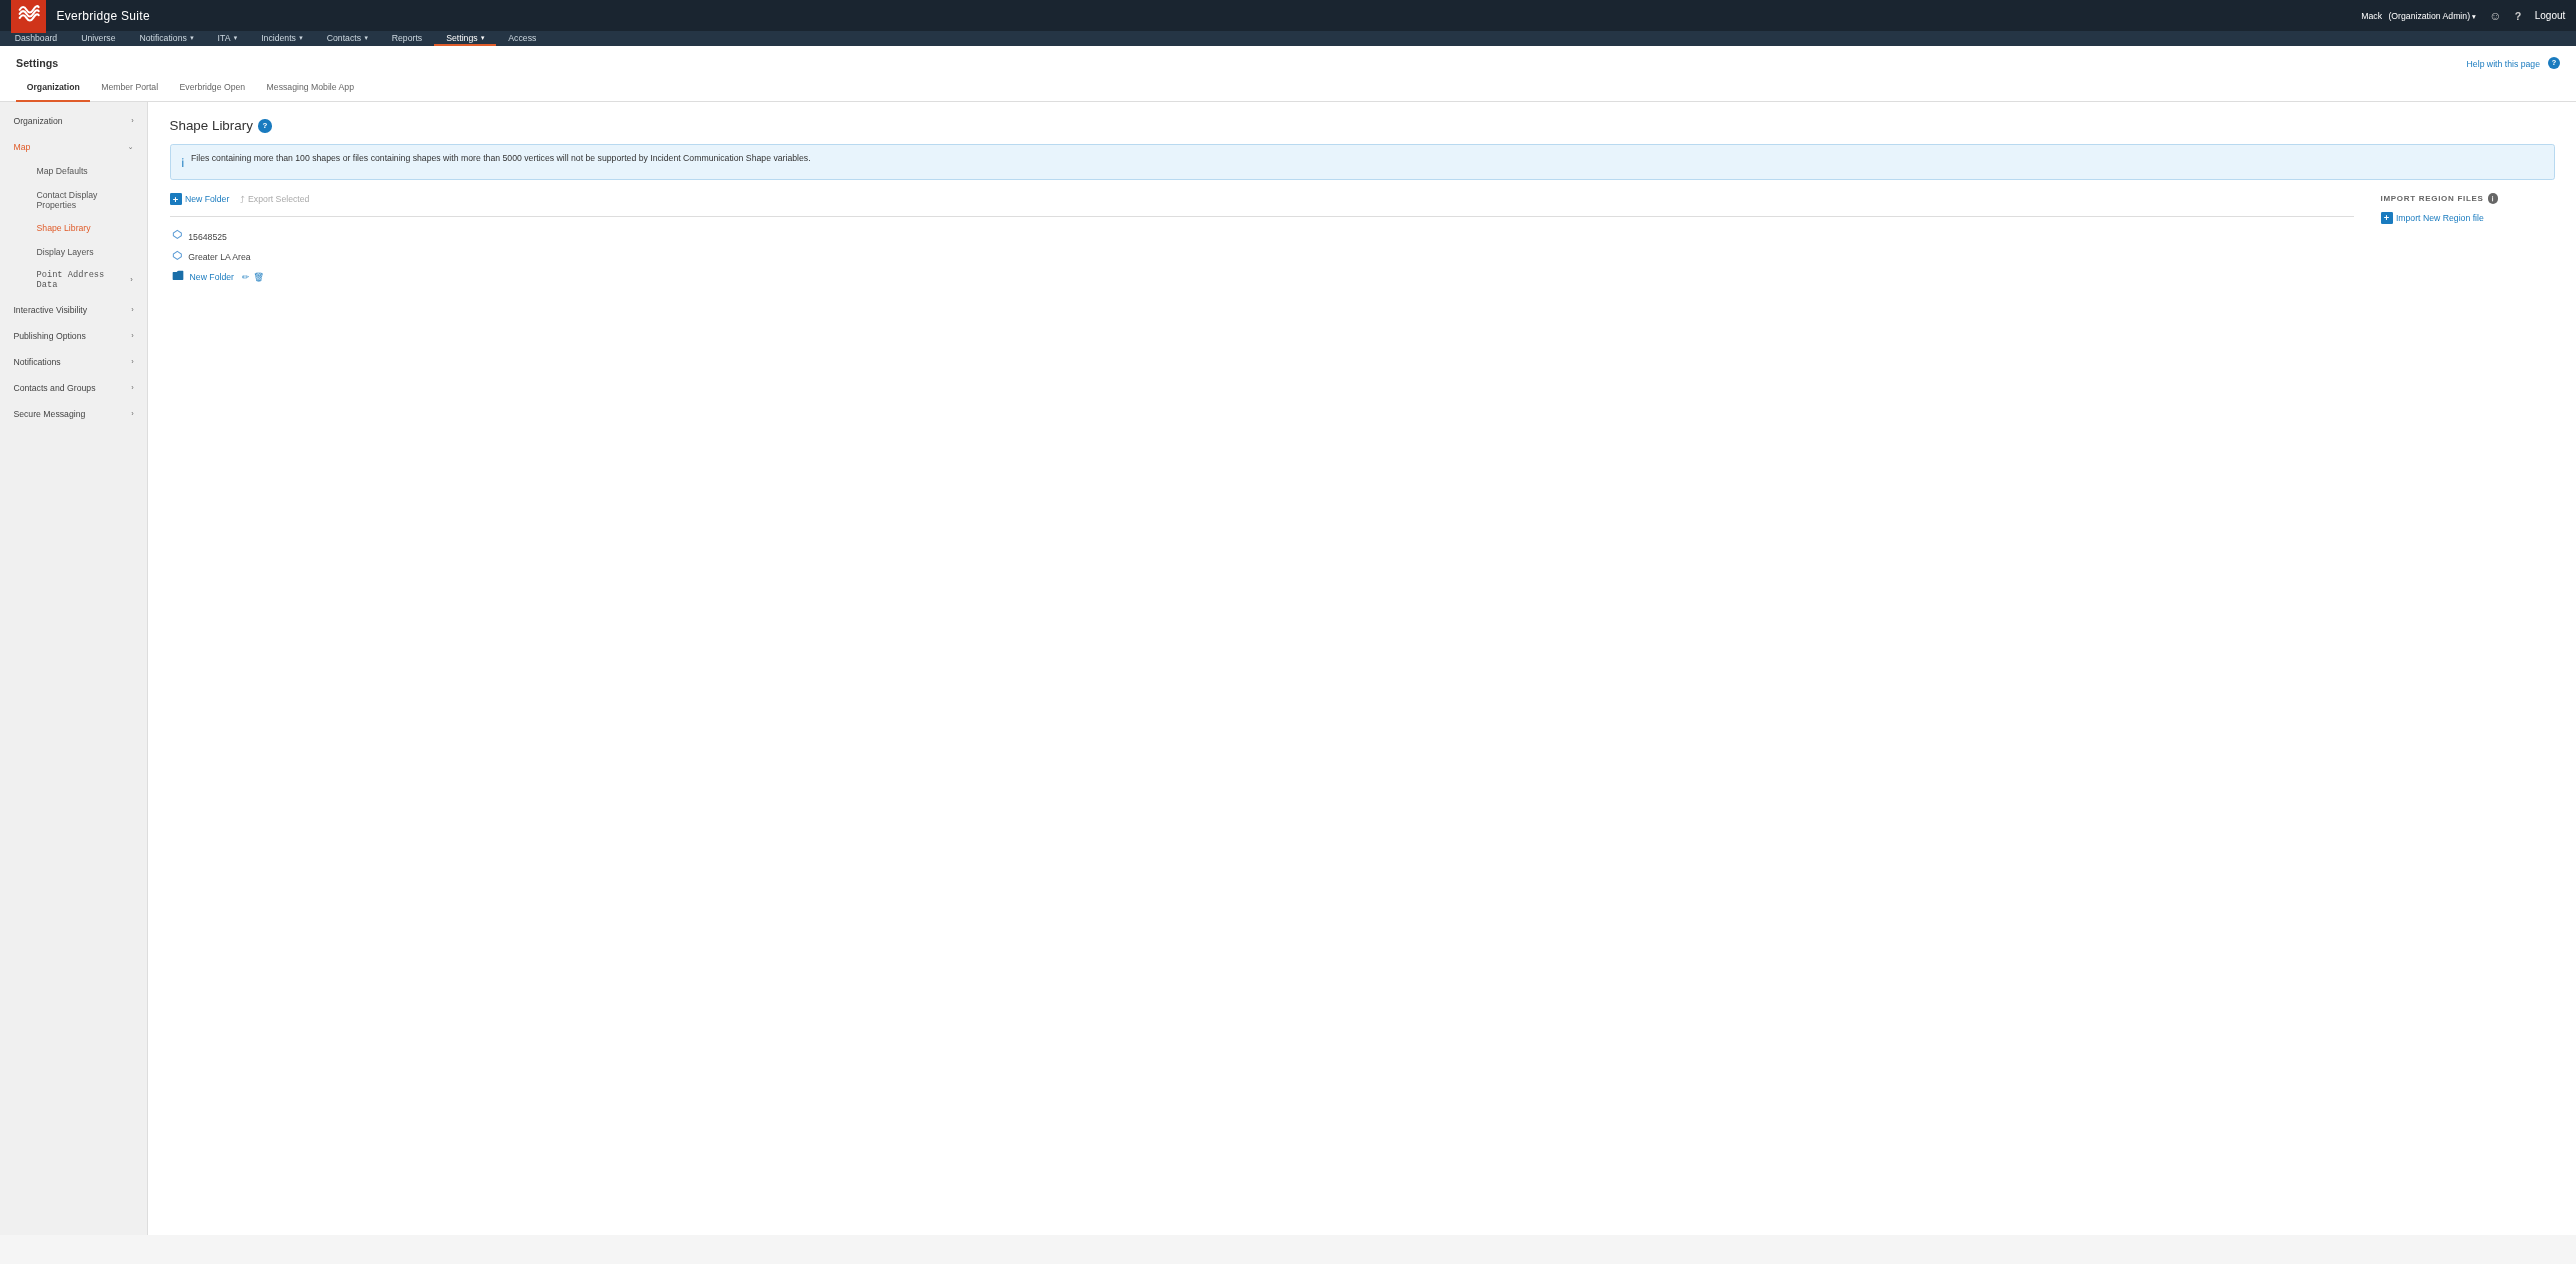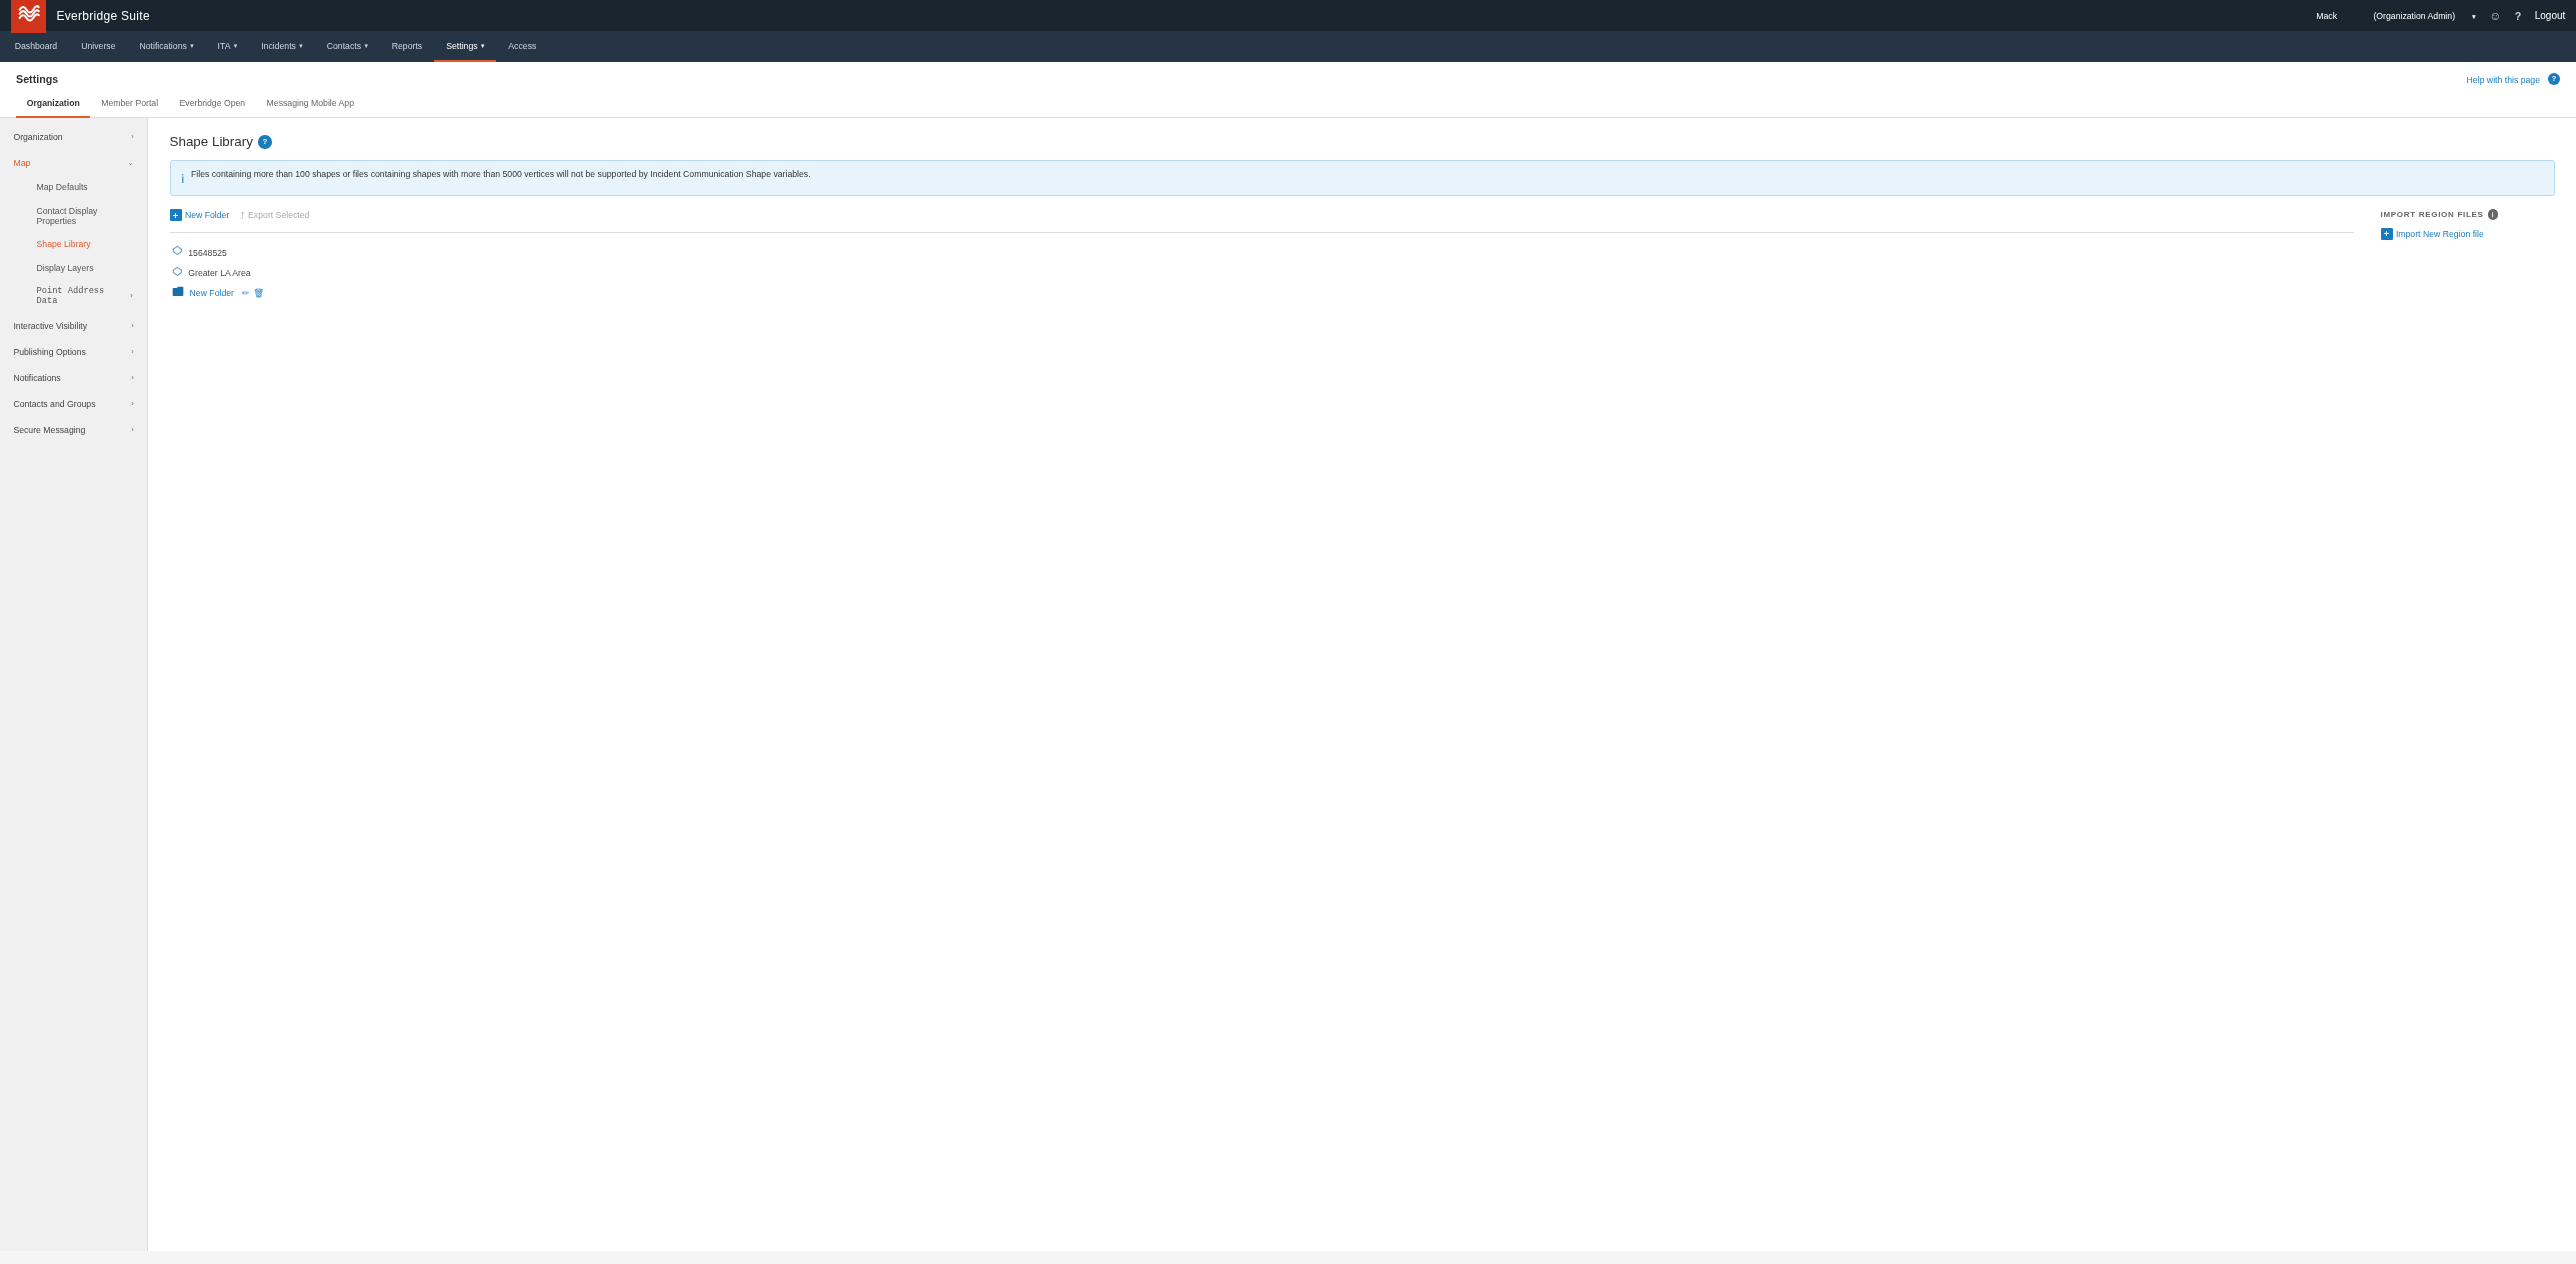--- a/index.html
+++ b/index.html
@@ -43,41 +43,41 @@
       display: flex;
       align-items: center;
       gap: 13.4px;
     }
     .user-info {
       color: white;
       font-size: 8.7px;
       cursor: pointer;
       display: flex;
       align-items: flex-end;
-      gap: 17px;
+      gap: 2px;
     }
     .top-header-icon {
       color: #ccc;
       font-size: 12px;
       cursor: pointer;
     }
     .logout-btn {
       color: white;
       font-size: 10px;
       cursor: pointer;
       background: none;
       border: none;
     }
 
     
     .nav-bar {
       background: #253545;
       display: flex;
       align-items: stretch;
-      height: 31px;
+      height: 15px;
       padding: 0 2.7px;
     }
     .nav-item {
       color: #cdd8e0;
       font-size: 8.7px;
       padding: 0 12px;
       display: flex;
       align-items: center;
       gap: 3.4px;
       cursor: pointer;

